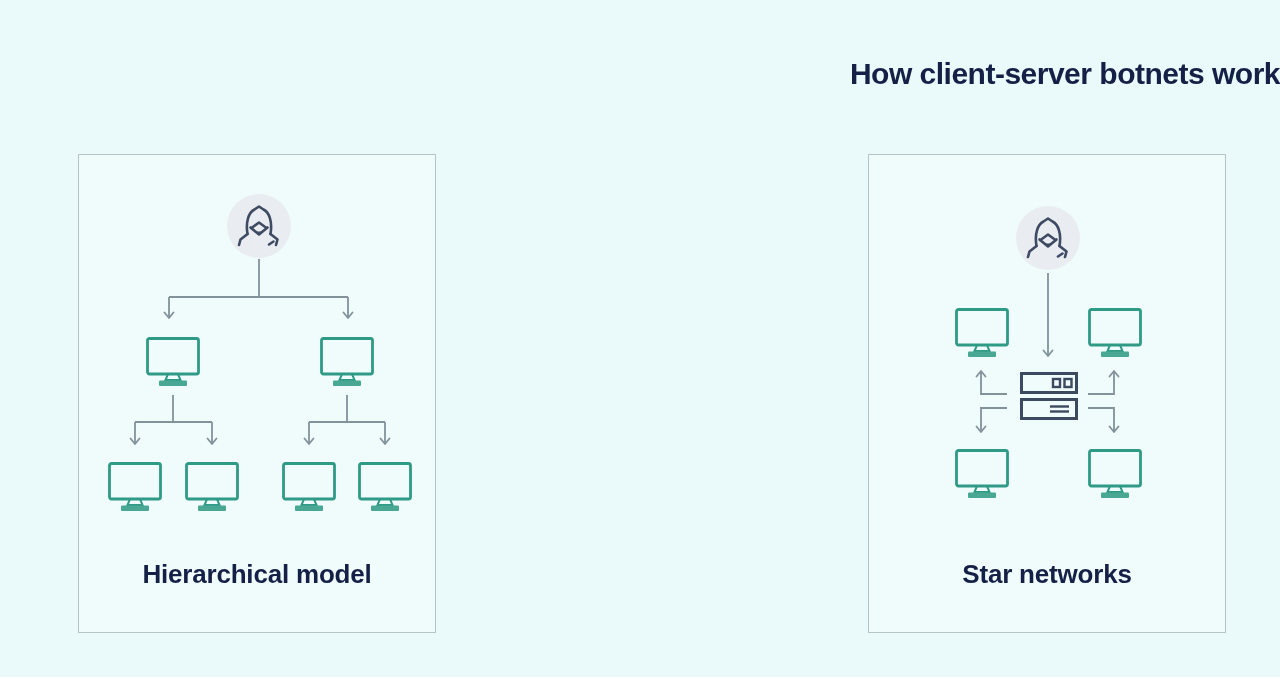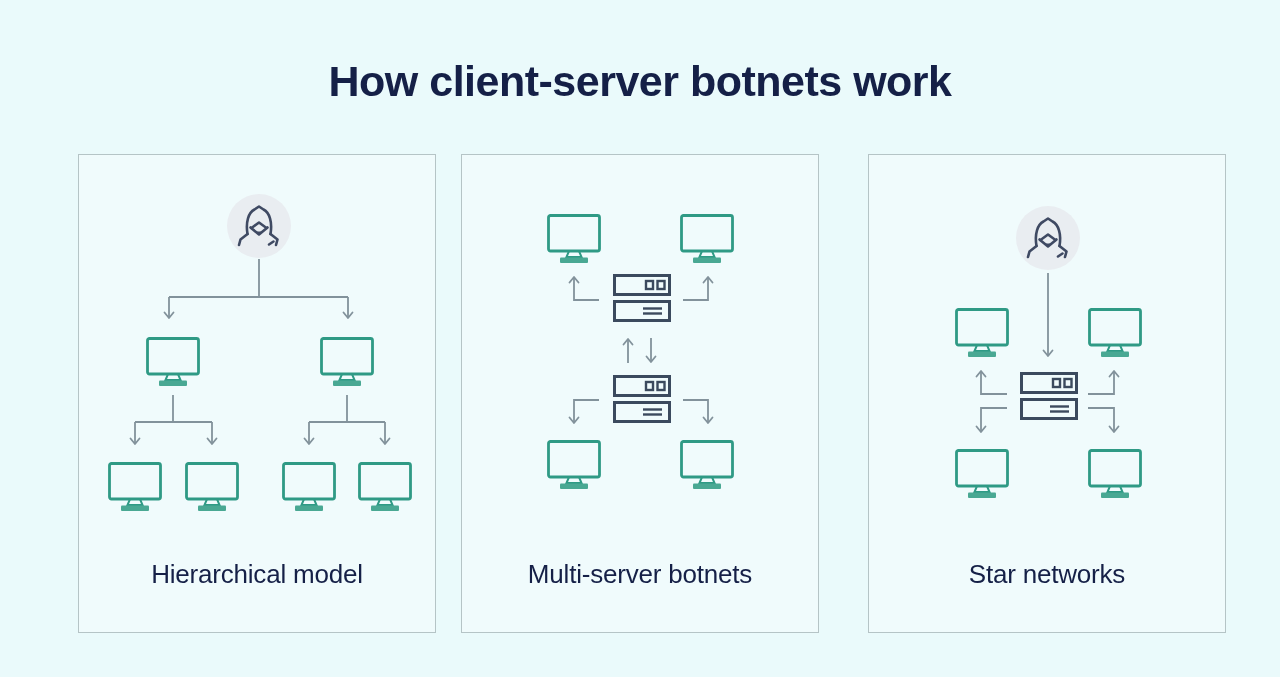--- a/index.html
+++ b/index.html
@@ -19,37 +19,37 @@
   html,body{width:1280px;height:689px;}
   body{
     font-family:"Liberation Sans", sans-serif;
     background:var(--background);
     position:relative;
     overflow:hidden;
   }
   .canvas{position:absolute;inset:0;background:var(--background);}
   .title{
     position:absolute;top:57px;left:0;width:100%;
-    text-align:center;
-    font-size:43px;font-weight:700;letter-spacing:-0.5px;
+    text-align:right;
+    font-size:30px;font-weight:700;letter-spacing:-0.5px;
     color:var(--title-text);
   }
   .panel{
     position:absolute;top:154px;height:479px;width:358px;
     background:var(--panel-background);
     border:1.5px solid var(--panel-border);
   }
   .panel-1{left:78px;}
   .panel-2{left:461px;}
   .panel-3{left:868px;}
   .diagram{position:absolute;top:0;left:0;width:355px;height:396px;display:block;}
   .panel-label{
     position:absolute;top:404px;left:0;width:100%;
     text-align:center;
-    font-size:26px;font-weight:400;letter-spacing:-0.2px;
+    font-size:26px;font-weight:700;letter-spacing:-0.2px;
     color:var(--title-text);
   }
   .wire{stroke:var(--arrow-gray);stroke-width:1.8;fill:none;}
   .footer-strip{
     position:absolute;left:0;bottom:0;width:100%;height:12px;
     background:var(--footer-strip);
   }
   .defs-holder{position:absolute;width:0;height:0;overflow:hidden;}
 </style>
 </head>
@@ -112,39 +112,20 @@
       <use href="#monitor" x="67" y="182" width="54" height="51"></use>
       <use href="#monitor" x="241" y="182" width="54" height="51"></use>
       <use href="#monitor" x="29" y="307" width="54" height="51"></use>
       <use href="#monitor" x="106" y="307" width="54" height="51"></use>
       <use href="#monitor" x="203" y="307" width="54" height="51"></use>
       <use href="#monitor" x="279" y="307" width="54" height="51"></use>
     </svg>
     <div class="panel-label">Hierarchical model</div>
   </section>
 
-  <section class="panel panel-2">
-    <svg class="diagram" viewBox="0 0 355 396">
-      <g class="wire">
-        <path d="M137,145 H112 V122" marker-end="url(#arrowhead)"></path>
-        <path d="M221,145 H246 V122" marker-end="url(#arrowhead)"></path>
-        <path d="M166,208 V184" marker-end="url(#arrowhead)"></path>
-        <path d="M189,183 V207" marker-end="url(#arrowhead)"></path>
-        <path d="M137,245 H112 V268" marker-end="url(#arrowhead)"></path>
-        <path d="M221,245 H246 V268" marker-end="url(#arrowhead)"></path>
-      </g>
-      <use href="#monitor" x="85" y="59" width="54" height="51"></use>
-      <use href="#monitor" x="218" y="59" width="54" height="51"></use>
-      <use href="#server" x="151" y="119" width="58" height="49"></use>
-      <use href="#server" x="151" y="220" width="58" height="49"></use>
-      <use href="#monitor" x="85" y="285" width="54" height="51"></use>
-      <use href="#monitor" x="218" y="285" width="54" height="51"></use>
-    </svg>
-    <div class="panel-label">Multi-server botnets</div>
-  </section>
 
   <section class="panel panel-3">
     <svg class="diagram" viewBox="0 0 355 396">
       <g class="wire">
         <path d="M179,118 V201" marker-end="url(#arrowhead)"></path>
         <path d="M138,239 H112 V216" marker-end="url(#arrowhead)"></path>
         <path d="M138,253 H112 V277" marker-end="url(#arrowhead)"></path>
         <path d="M219,239 H245 V216" marker-end="url(#arrowhead)"></path>
         <path d="M219,253 H245 V277" marker-end="url(#arrowhead)"></path>
       </g>

